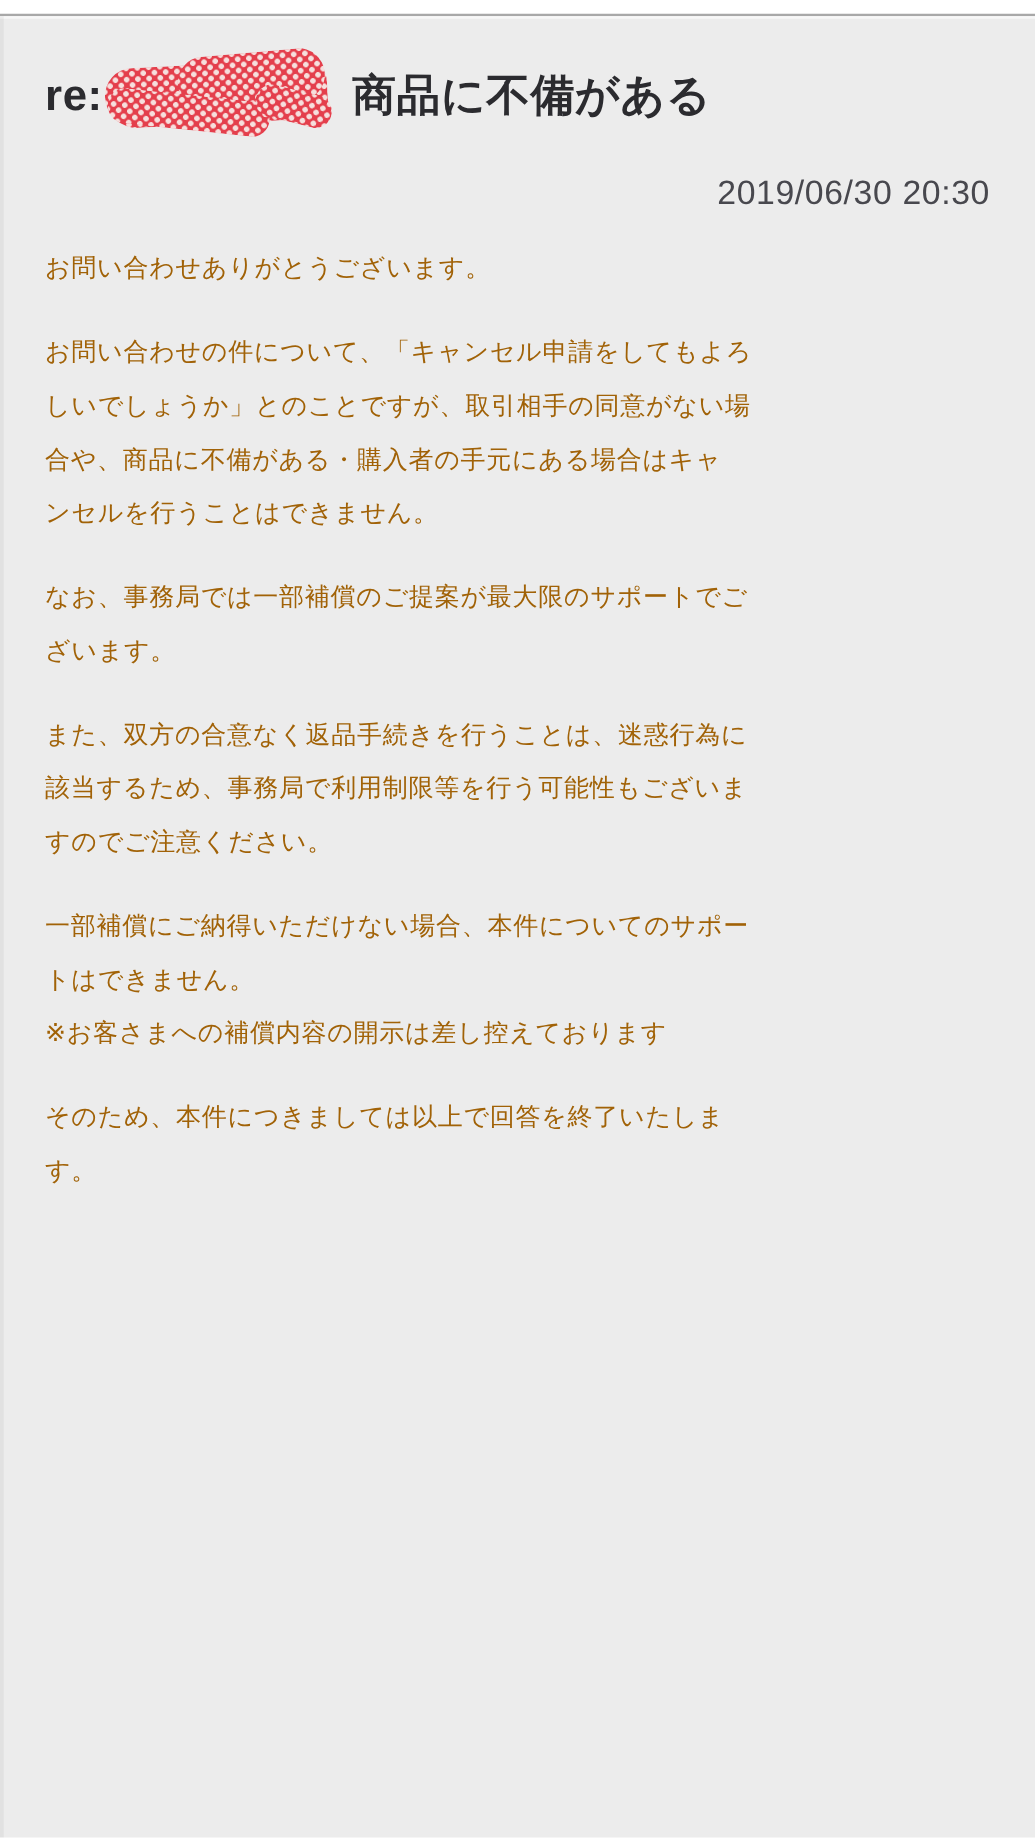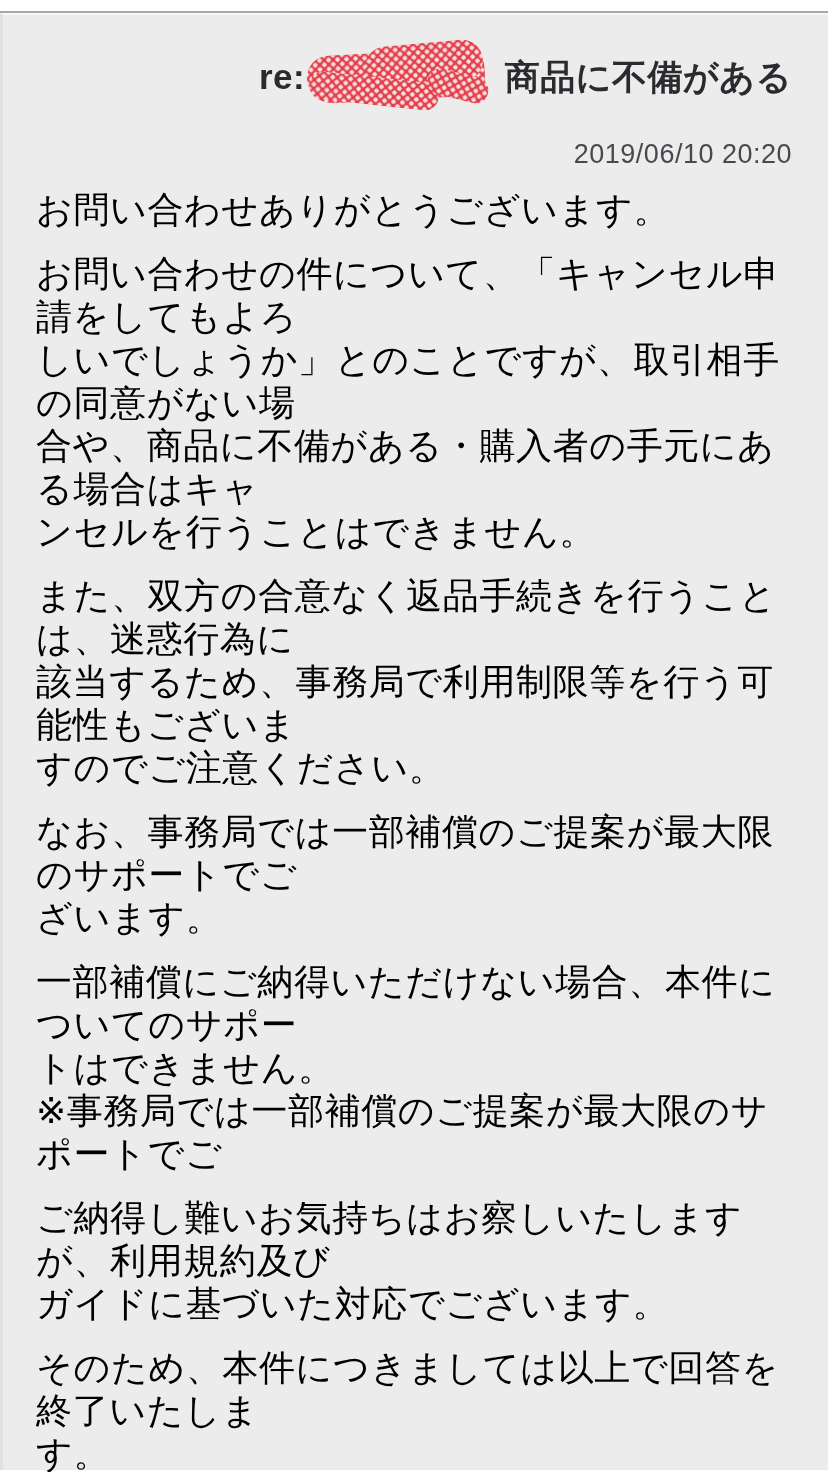--- a/index.html
+++ b/index.html
@@ -20,21 +20,21 @@
     width: 828px; height: 1457px;
     background: #ececec;
     padding: 0 36px;
     position: relative;
     box-shadow: inset 3px 0 0 rgba(0,0,0,0.045), inset 0 2px 0 rgba(255,255,255,0.6);
   }
 
   .title {
     margin: 0 auto;
     padding-top: 39px;
-    text-align: right;
+    text-align: left;
     font-size: 35px;
     line-height: 50px;
     font-weight: 700;
     color: #2b2b2f;
     letter-spacing: 0.5px;
     white-space: nowrap;
   }
 
   
   .scribble {
@@ -81,63 +81,62 @@
     text-align: right;
     font-size: 27px;
     line-height: 32px;
     color: #48484e;
     letter-spacing: 0.5px;
   }
 
   .body-text { margin-top: 18px; }
 
   .para {
-    font-size: 36px;
+    font-size: 20px;
     line-height: 43px;
-    color: #000000;
+    color: #a16207;
     letter-spacing: 0.6px;
     white-space: pre-line;
     margin-bottom: 21px;
+    margin-top: 24px;
   }
 </style>
 </head>
 <body>
 
 <div class="top-bar"></div>
 
 <div class="page">
 
   <h1 class="title">
     <span>re:</span><span class="scribble"><i class="blob b1"></i><i class="blob b2"></i><i class="blob b3"></i><i class="blob b4"></i></span><span>」商品に不備がある</span>
   </h1>
 
-  <div class="date">2019/06/10 20:20</div>
+  <div class="date">2019/06/30 20:30</div>
 
   <div class="body-text">
 
       <p class="para">お問い合わせありがとうございます。</p>
 
 
       <p class="para">お問い合わせの件について、「キャンセル申請をしてもよろ
 しいでしょうか」とのことですが、取引相手の同意がない場
 合や、商品に不備がある・購入者の手元にある場合はキャ
 ンセルを行うことはできません。</p>
 
+      <p class="para">なお、事務局では一部補償のご提案が最大限のサポートでご
+ざいます。</p>
+
       <p class="para">また、双方の合意なく返品手続きを行うことは、迷惑行為に
 該当するため、事務局で利用制限等を行う可能性もございま
 すのでご注意ください。</p>
 
-      <p class="para">なお、事務局では一部補償のご提案が最大限のサポートでご
-ざいます。</p>
-
       <p class="para">一部補償にご納得いただけない場合、本件についてのサポー
 トはできません。
-※事務局では一部補償のご提案が最大限のサポートでご</p>
+※お客さまへの補償内容の開示は差し控えております</p>
 
-      <p class="para">ご納得し難いお気持ちはお察しいたしますが、利用規約及び
-ガイドに基づいた対応でございます。</p>
 
       <p class="para">そのため、本件につきましては以上で回答を終了いたしま
 す。</p>
 
     </div>
 
 </div>
 
 </body></html>

